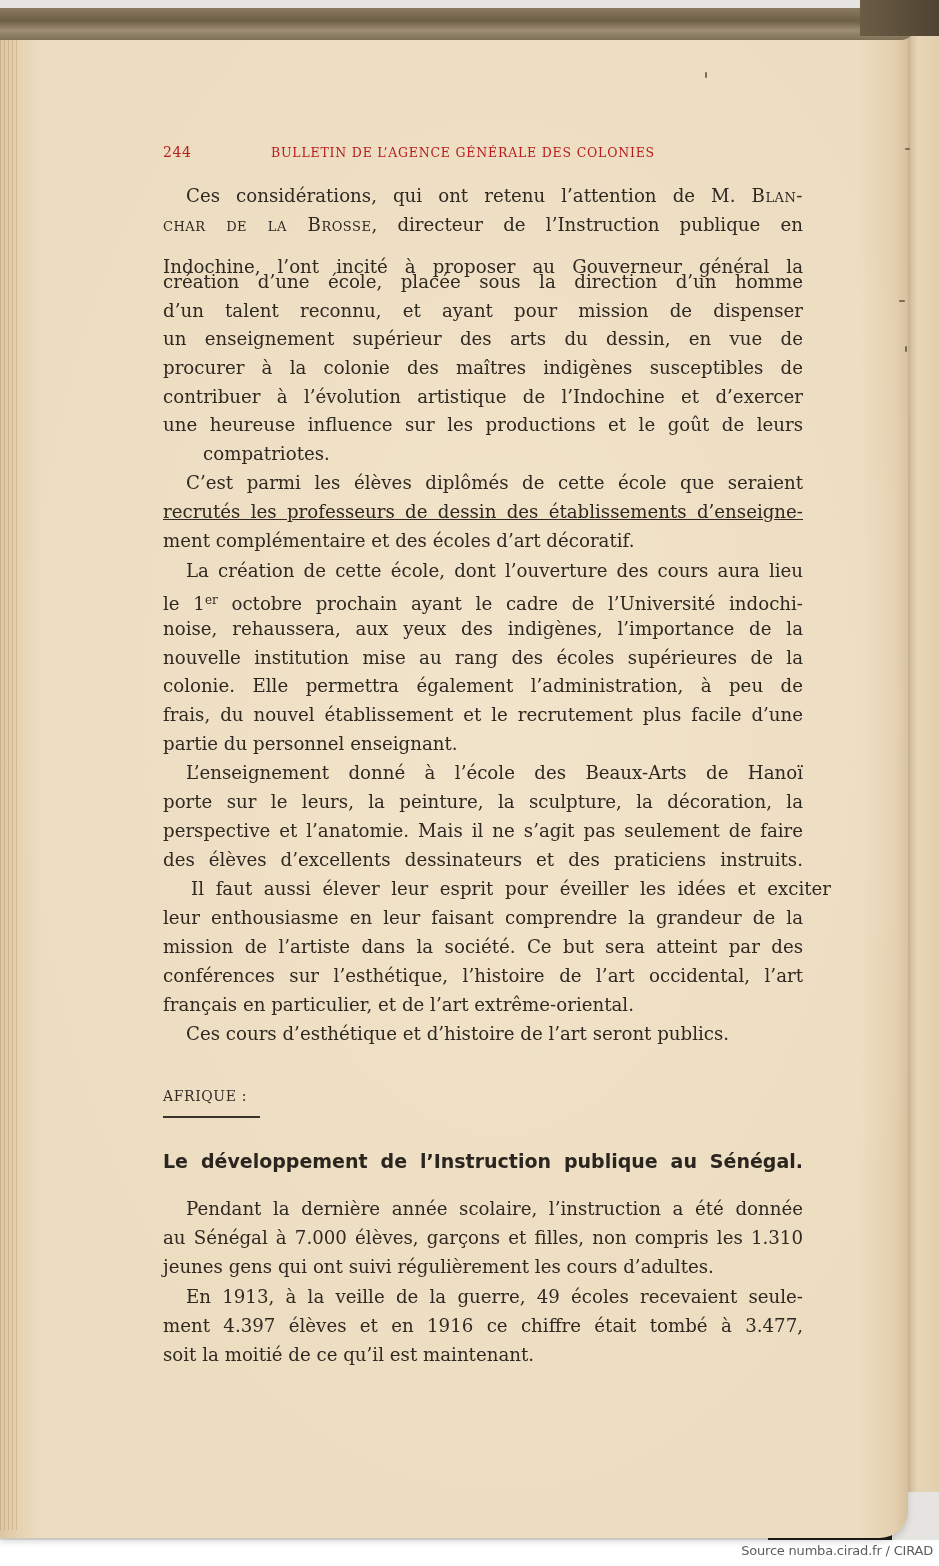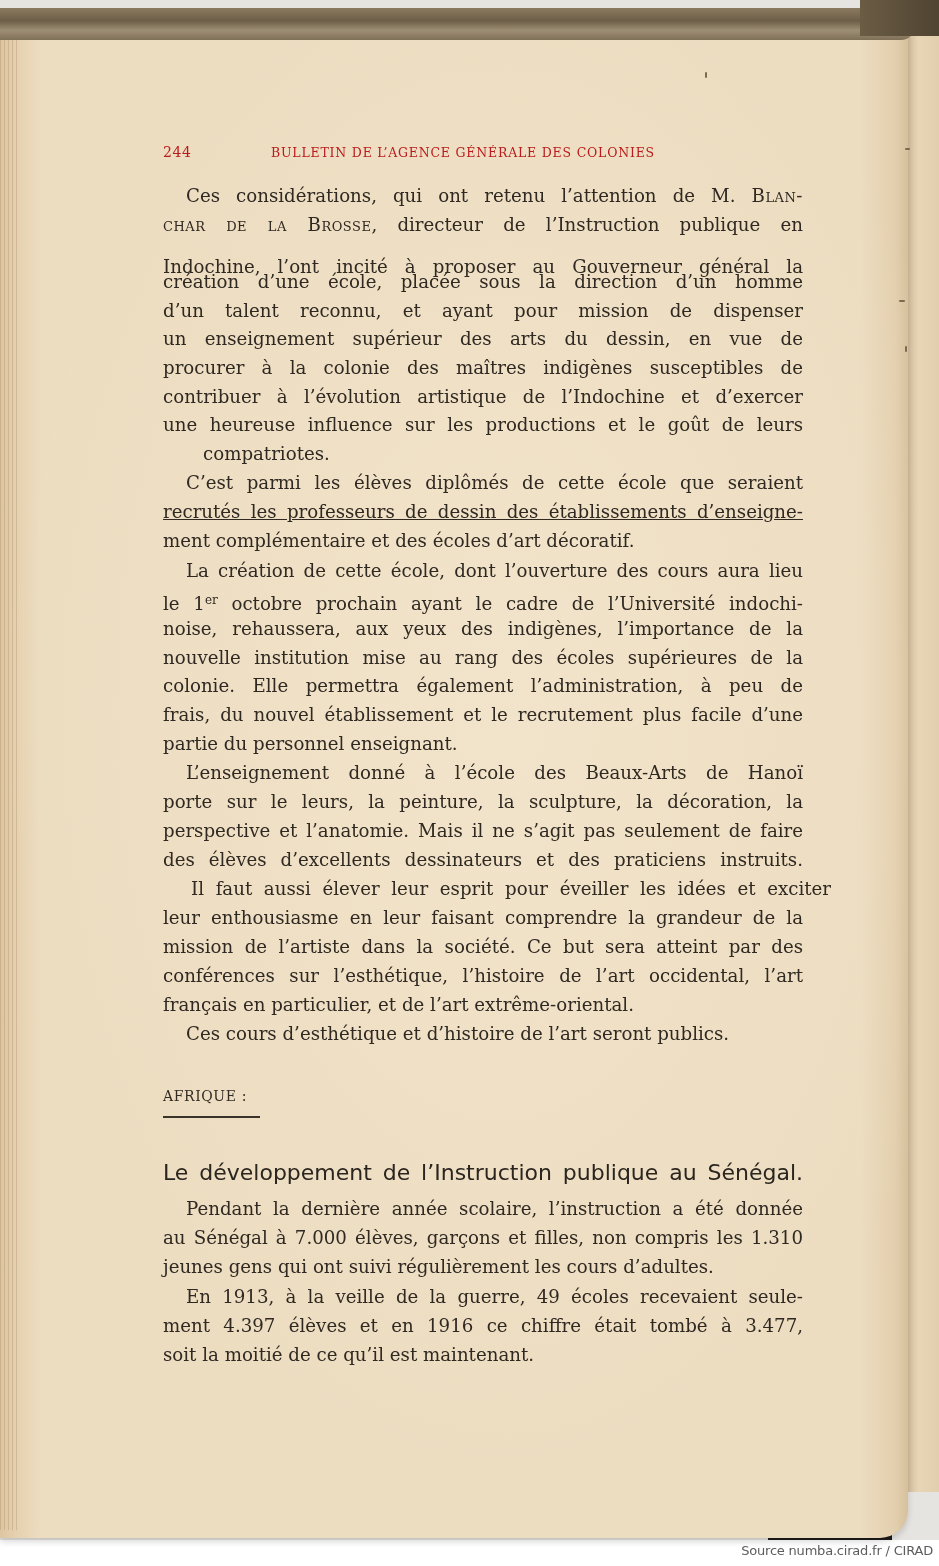--- a/index.html
+++ b/index.html
@@ -62,22 +62,22 @@
     .sc { font-variant: small-caps; letter-spacing: 0.5px; }
     sup { font-size: 12px; vertical-align: 6px; }
     .afrique {
       position: absolute; left: 163px; top: 1088px; font-size: 14px; letter-spacing: 0.6px; color: #332c24;
     }
     .afrique-rule {
       position: absolute; left: 163px; top: 1116px; width: 97px; height: 2px; background: #3a3329;
     }
     .section-heading {
       position: absolute; left: 163px; top: 1146px; width: 640px; height: 30px;
-      font-family: "DejaVu Sans", sans-serif; font-weight: normal; font-size: 22px; line-height: 30px;
-      color: #2a251f; white-space: nowrap; text-align: justify; text-align-last: justify; margin-top: 12px;
+      font-family: "DejaVu Sans", sans-serif; font-weight: bold; font-size: 19px; line-height: 30px;
+      color: #2a251f; white-space: nowrap; text-align: justify; text-align-last: justify;
     }
     .watermark {
       position: absolute; right: 6px; top: 1543px; font-family: "DejaVu Sans", sans-serif;
       font-size: 13px; color: #5c5c5c; letter-spacing: -0.2px;
     }
     .speck { position: absolute; background: #7d6a52; border-radius: 1px; }
   </style>
 </head>
 <body>
 

